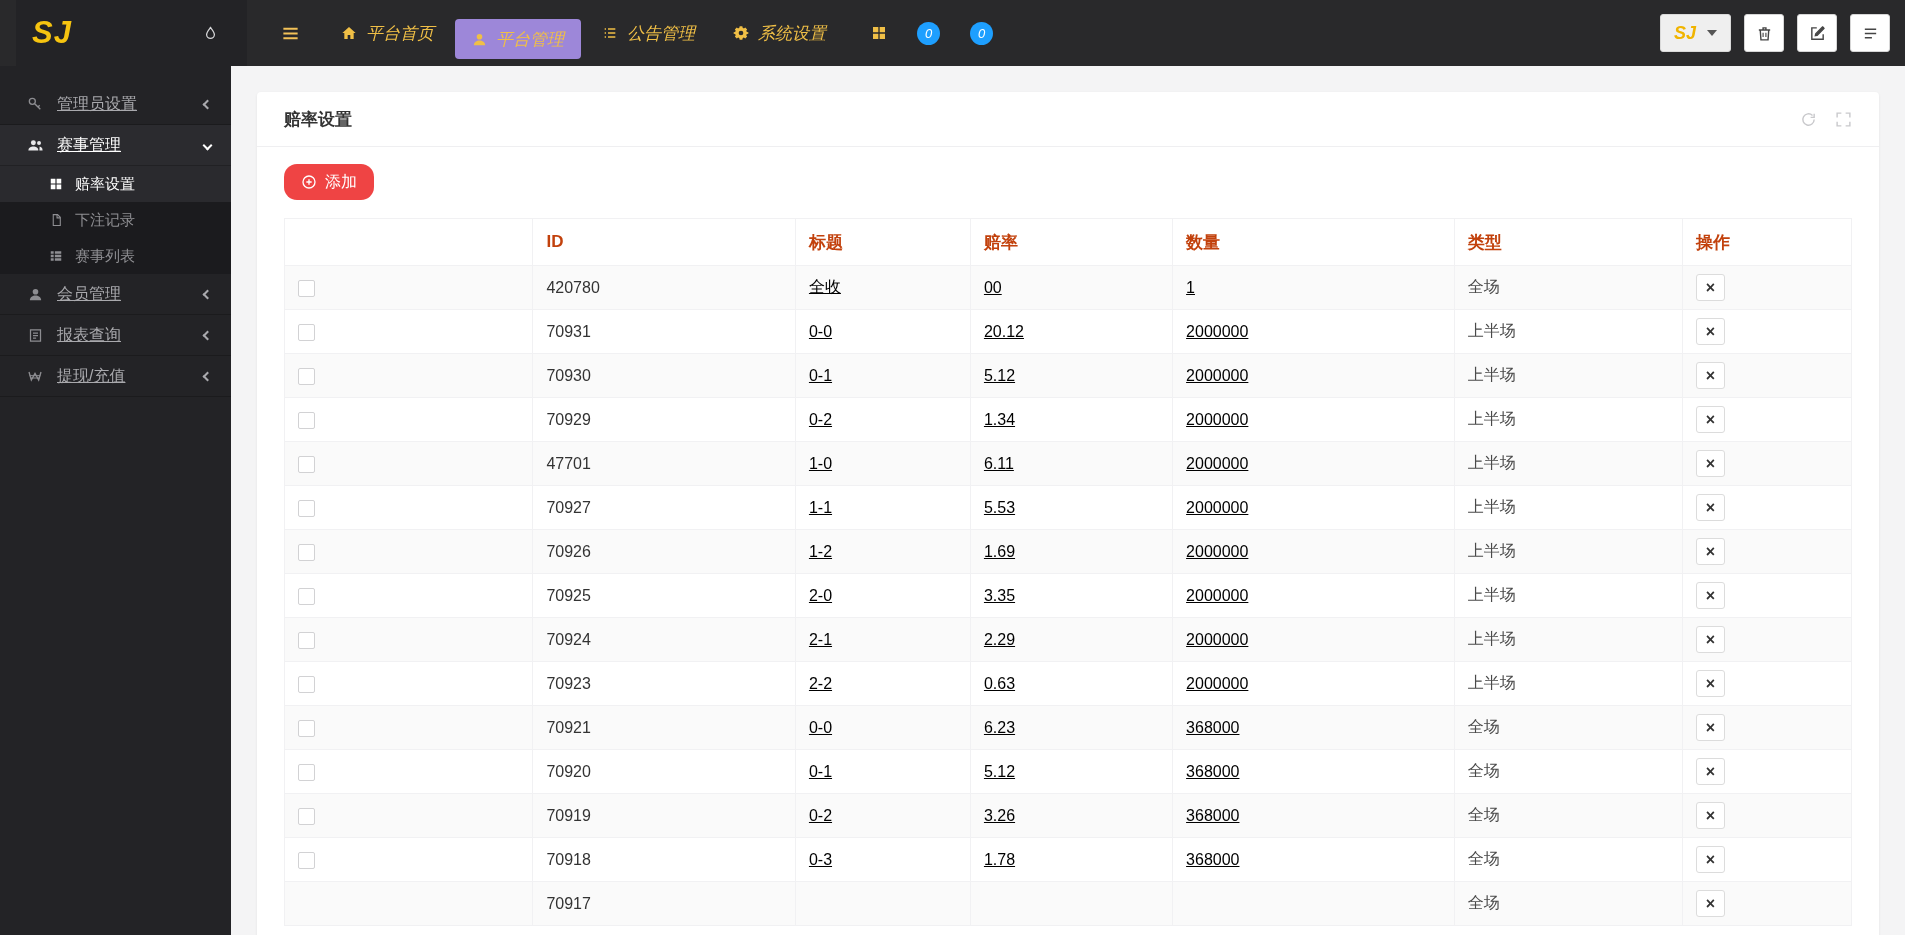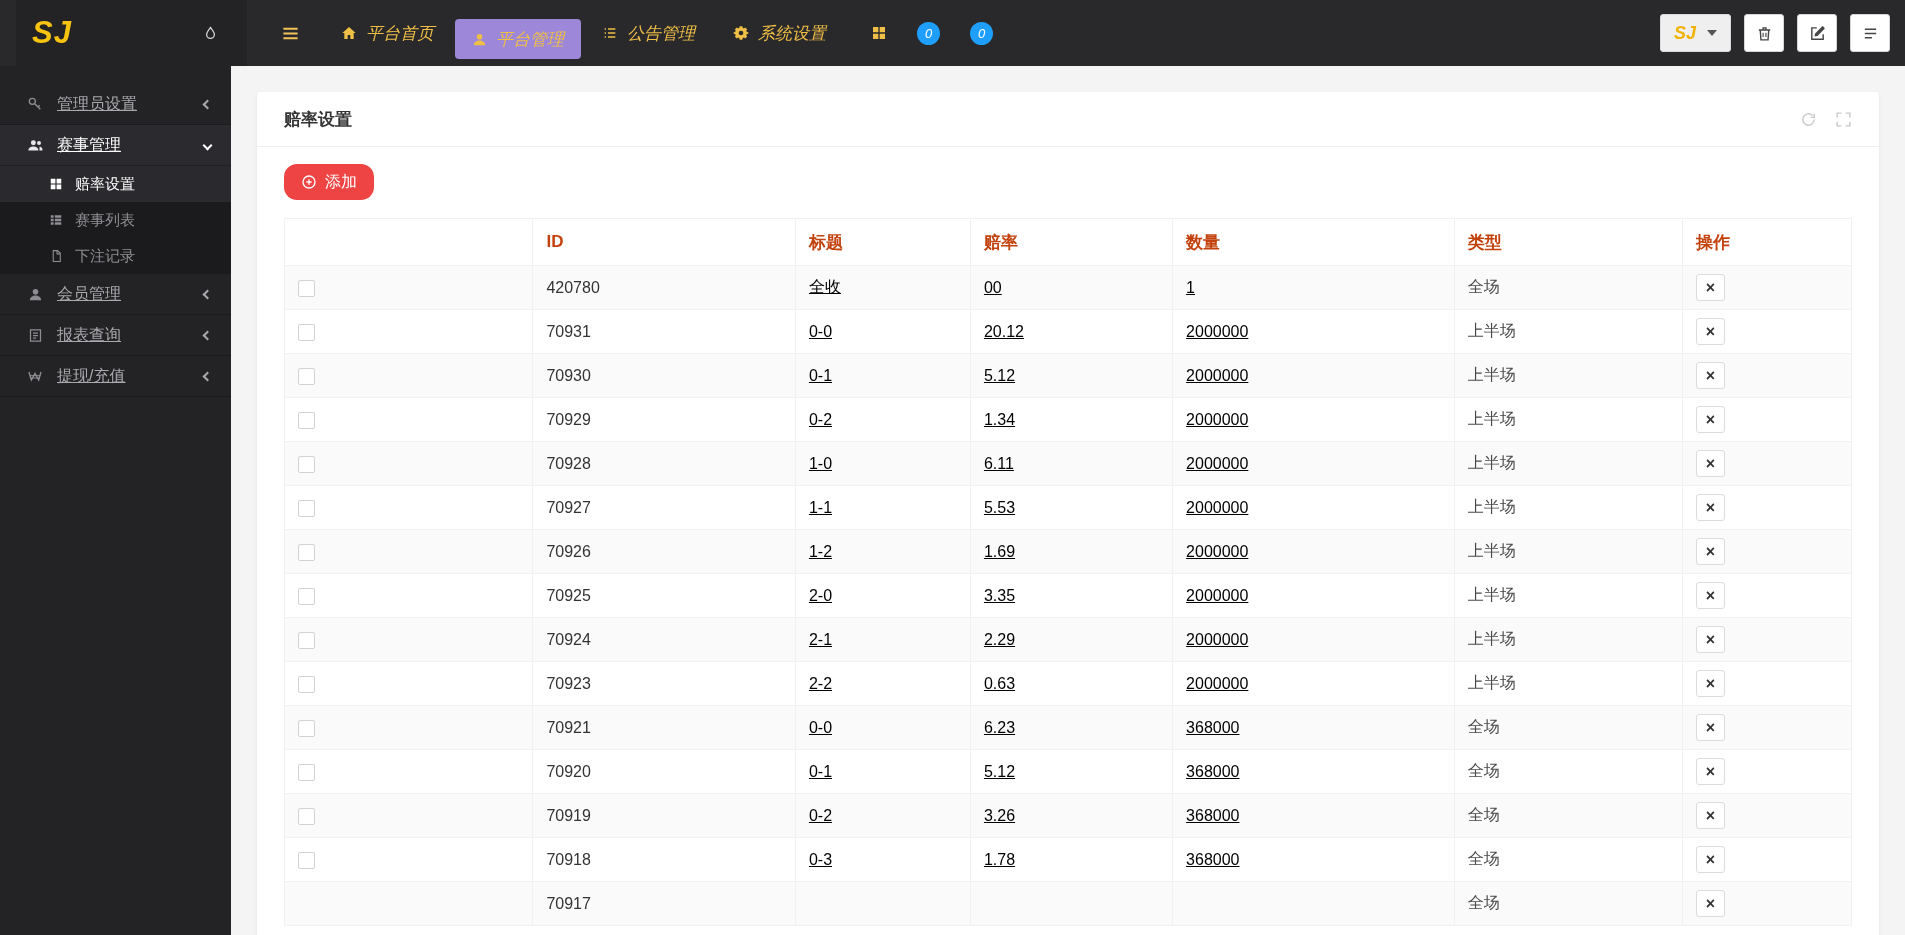--- a/index.html
+++ b/index.html
@@ -216,34 +216,34 @@
       <div class="submenu-item active">
         <span class="mi-icon">
           <svg width="14" height="14" viewBox="0 0 24 24" fill="currentColor">
               <path d="M3 3h8v8H3zM13 3h8v8h-8zM3 13h8v8H3zM13 13h8v8h-8z"></path>
             </svg>
         </span>
         <span>赔率设置</span>
       </div>
       <div class="submenu-item">
         <span class="mi-icon">
-          <svg width="14" height="14" viewBox="0 0 24 24" fill="currentColor">
-              <path d="M3 4h5v4H3zM10 4h11v4H10zM3 10h5v4H3zM10 10h11v4H10zM3 16h5v4H3zM10 16h11v4H10z"></path>
-            </svg>
-        </span>
-        <span>赛事列表</span>
+          <svg width="13" height="14" viewBox="0 0 24 24" fill="none" stroke="currentColor" stroke-width="2">
+              <path d="M6 2h8l5 5v15H6z"></path>
+              <path d="M13 2v6h6"></path>
+            </svg>
+        </span>
+        <span>下注记录</span>
       </div>
       <div class="submenu-item">
         <span class="mi-icon">
-          <svg width="13" height="14" viewBox="0 0 24 24" fill="none" stroke="currentColor" stroke-width="2">
-              <path d="M6 2h8l5 5v15H6z"></path>
-              <path d="M13 2v6h6"></path>
-            </svg>
-        </span>
-        <span>下注记录</span>
+          <svg width="14" height="14" viewBox="0 0 24 24" fill="currentColor">
+              <path d="M3 4h5v4H3zM10 4h11v4H10zM3 10h5v4H3zM10 10h11v4H10zM3 16h5v4H3zM10 16h11v4H10z"></path>
+            </svg>
+        </span>
+        <span>赛事列表</span>
       </div>
     </div>
 
     <div class="menu-item">
       <span class="mi-icon">
         <svg width="15" height="15" viewBox="0 0 24 24" fill="currentColor">
             <circle cx="12" cy="7.5" r="4.5"></circle>
             <path d="M3 21c0-5 4.5-7.5 9-7.5s9 2.5 9 7.5z"></path>
           </svg>
       </span>
@@ -358,21 +358,21 @@
               <td class="cb-cell"><span class="checkbox"></span></td>
               <td>70929</td>
               <td><a>0-2</a></td>
               <td><a>1.34</a></td>
               <td><a>2000000</a></td>
               <td class="type-cell">上半场</td>
               <td><button class="btn-x">×</button></td>
             </tr>
             <tr>
               <td class="cb-cell"><span class="checkbox"></span></td>
-              <td>70928</td>
+              <td>47701</td>
               <td><a>1-0</a></td>
               <td><a>6.11</a></td>
               <td><a>2000000</a></td>
               <td class="type-cell">上半场</td>
               <td><button class="btn-x">×</button></td>
             </tr>
             <tr>
               <td class="cb-cell"><span class="checkbox"></span></td>
               <td>70927</td>
               <td><a>1-1</a></td>

